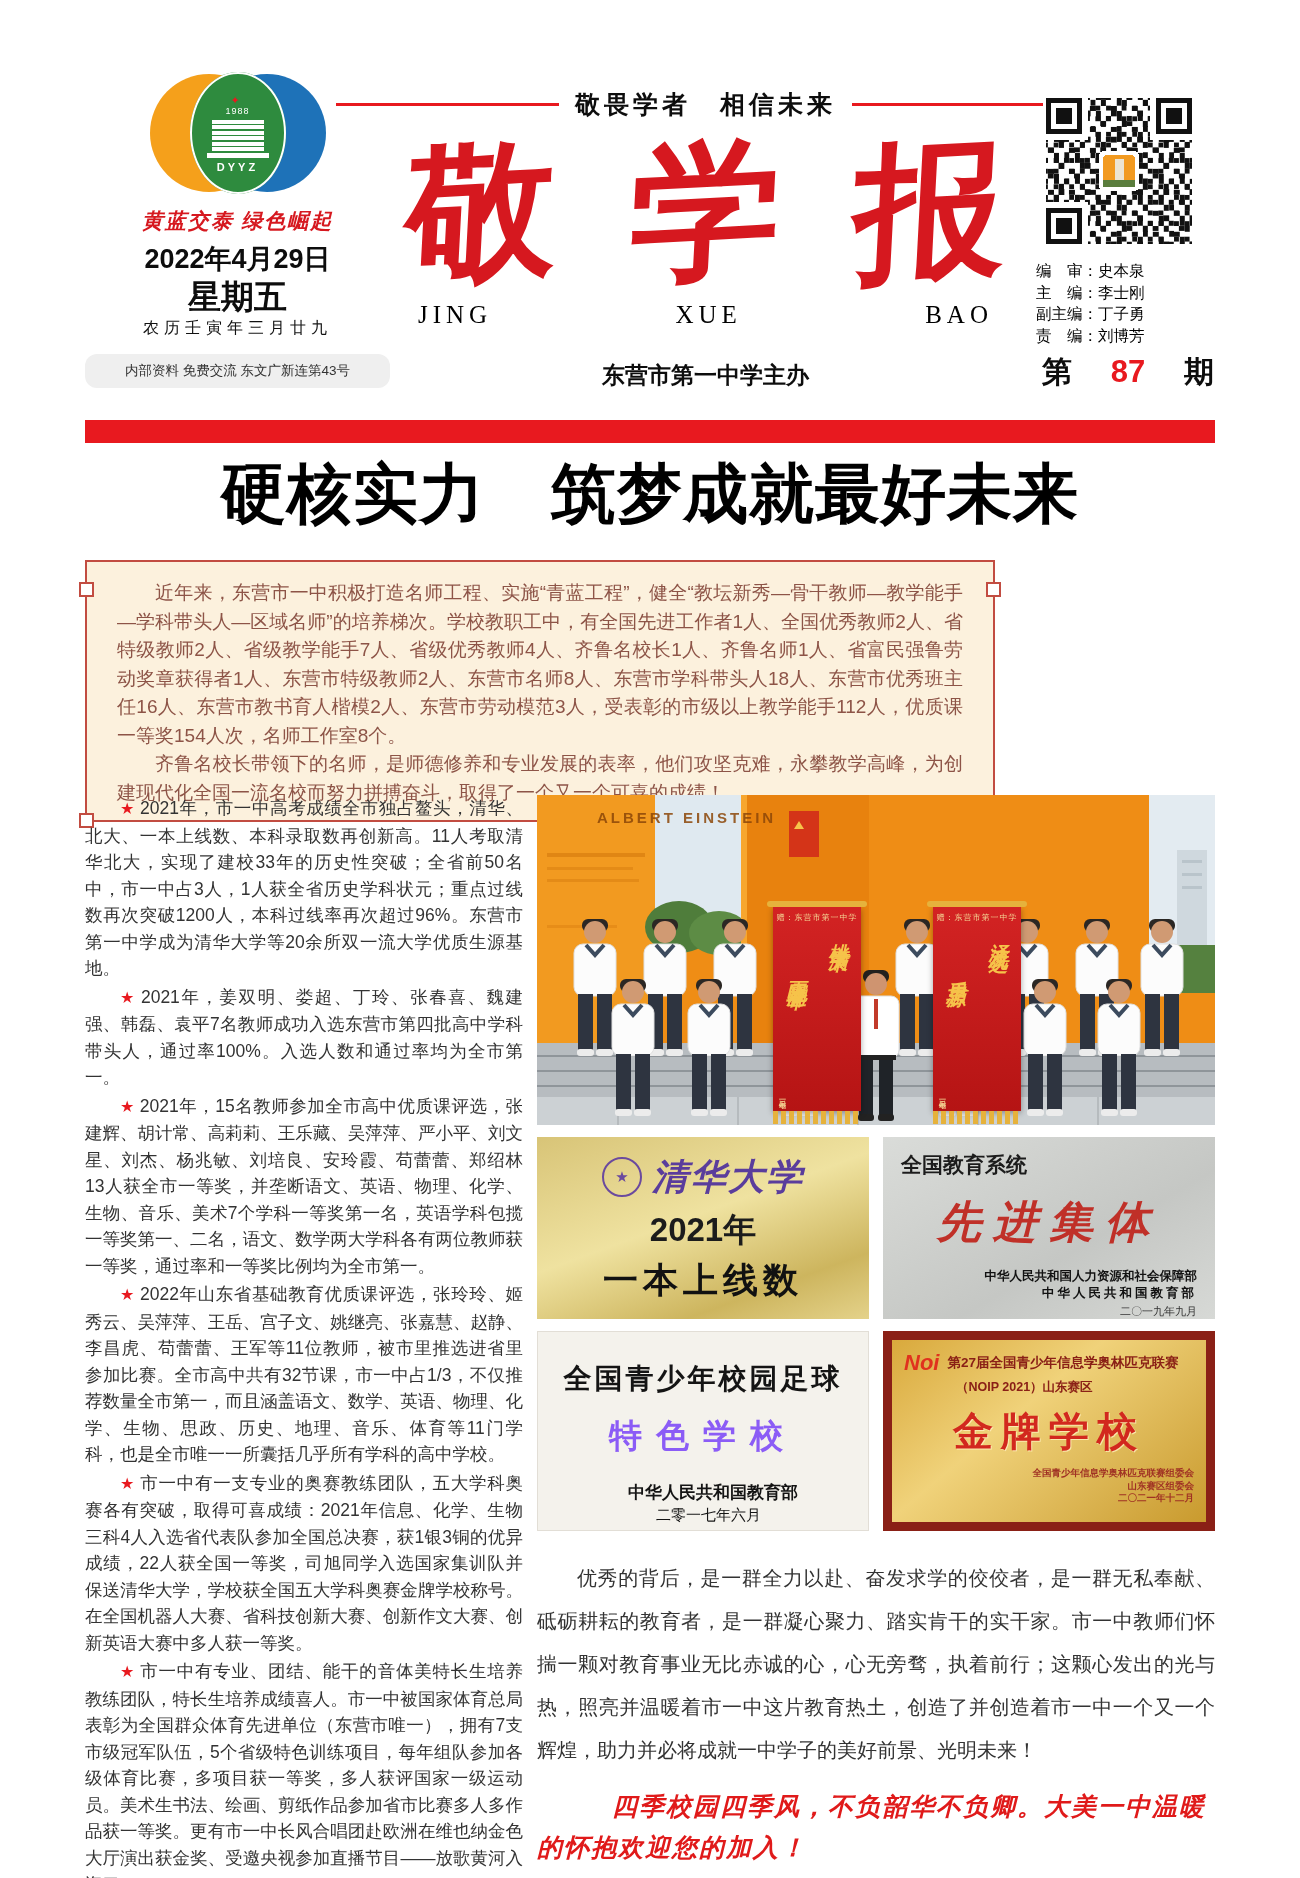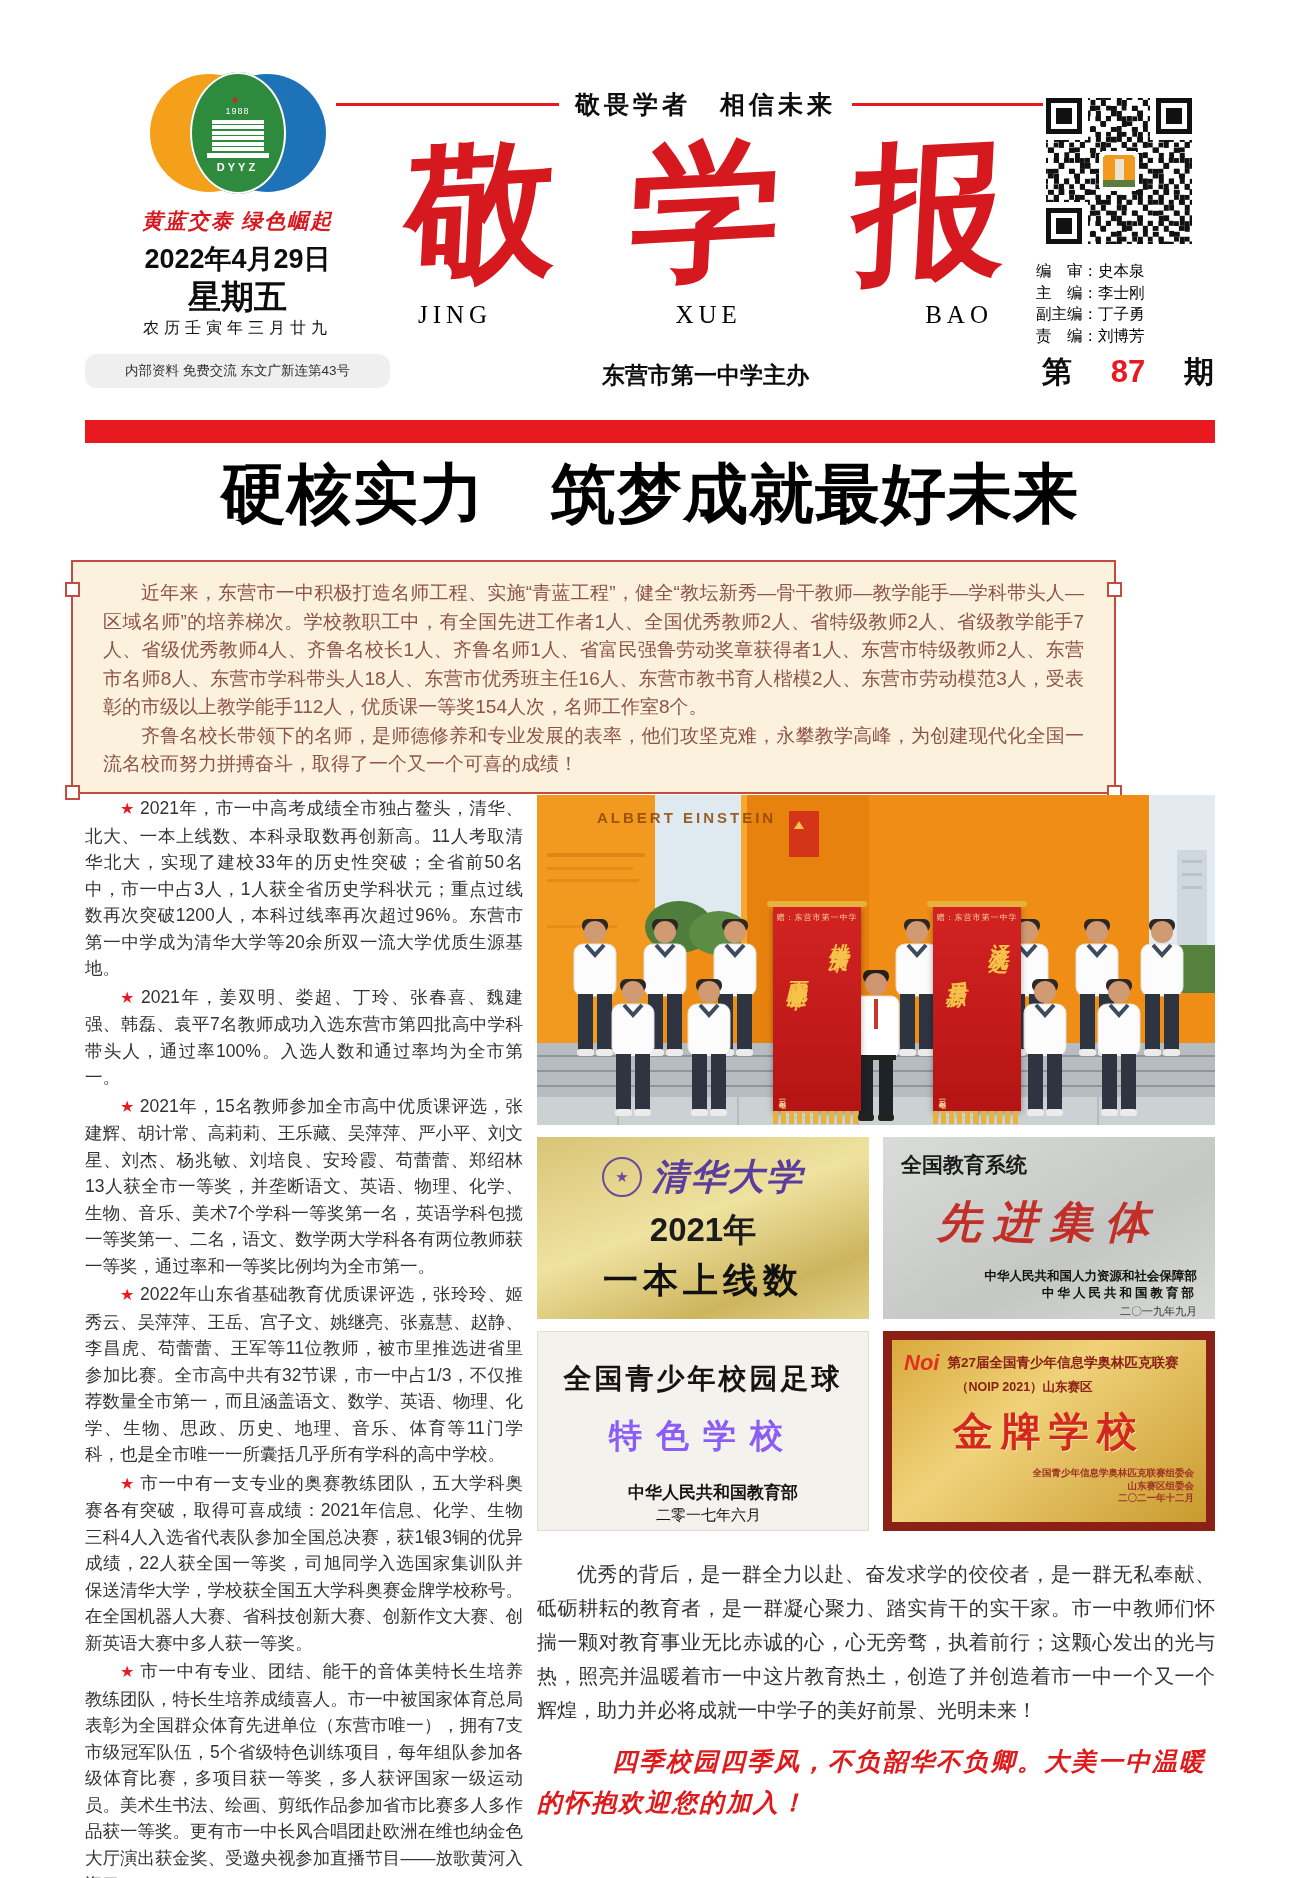--- a/index.html
+++ b/index.html
@@ -46,21 +46,21 @@
   .issue{position:absolute;left:1042px;top:352px;width:172px;display:flex;justify-content:space-between;
          align-items:baseline;font-size:30px;font-weight:700;color:#0d0d0d;}
   .issue .num{color:#e8191f;font-size:31px;}
 
   .red-bar{position:absolute;left:85px;top:420px;width:1130px;height:23px;background:#e8191f;}
 
   .headline{position:absolute;left:0;top:450px;width:100%;text-align:center;margin:0;
             font-size:65px;font-weight:900;color:#000;letter-spacing:1px;}
 
   
-  .intro{position:absolute;left:71px;top:560px;width:1045px;box-sizing:border-box;
+  .intro{position:absolute;left:85px;top:560px;width:910px;box-sizing:border-box;
          border:2px solid #c24c41;background:#fcf1dd;padding:17px 30px 13px;}
   .intro p{margin:0;text-indent:2em;font-size:19px;line-height:28.5px;color:#8d5447;text-align:justify;}
   .corner{position:absolute;width:11px;height:11px;border:2px solid #c24c41;background:#fff;}
   .c-tl{left:-8px;top:20px;} .c-tr{right:-8px;top:20px;}
   .c-bl{left:-8px;bottom:-8px;} .c-br{right:-8px;bottom:-8px;}
 
   
   .col-left{position:absolute;left:85px;top:795px;width:438px;}
   .col-left p{margin:0 0 2px;font-size:17.5px;line-height:26.5px;color:#333;text-align:justify;text-indent:2em;}
   .star{color:#e8191f;padding-right:5px;font-size:16px;}
@@ -116,21 +116,21 @@
   .pl-noip{height:200px;border:9px solid #8a2016;background:linear-gradient(140deg,#d9a93c,#f0d27a 40%,#c99a2e);
            padding:10px 12px;box-sizing:border-box;}
   .noi-row{display:flex;align-items:center;gap:8px;}
   .noi-logo{font-style:italic;font-weight:900;font-size:22px;color:#e0321e;}
   .noi-title{font-size:13.5px;font-weight:700;color:#8a2016;text-align:center;}
   .noi-sub{font-size:12.5px;font-weight:700;color:#8a2016;margin:3px 0 0 52px;}
   .noi-main{text-align:center;font-size:40px;font-weight:900;color:#d2281e;letter-spacing:8px;margin-top:8px;
             text-shadow:1px 1px 0 rgba(255,240,190,.8);}
   .noi-foot{margin-top:8px;text-align:right;color:#a03224;font-size:9.5px;line-height:12.5px;font-weight:700;}
 
-  .closing{margin:26px 0 0;font-size:20px;line-height:34px;color:#333;text-align:justify;text-indent:2em;}
+  .closing{margin:26px 0 0;font-size:20px;line-height:43px;color:#333;text-align:justify;text-indent:2em;}
   .red-slogan{margin:14px 0 0;font-family:"Liberation Serif","DejaVu Serif",serif;font-style:italic;
               font-weight:900;font-size:25px;line-height:41px;color:#e01a1a;text-indent:3em;letter-spacing:2px;}
 </style>
 </head>
 <body>
 
 <div id="page">
 
   <div class="logo-block">
     <div class="logo">

